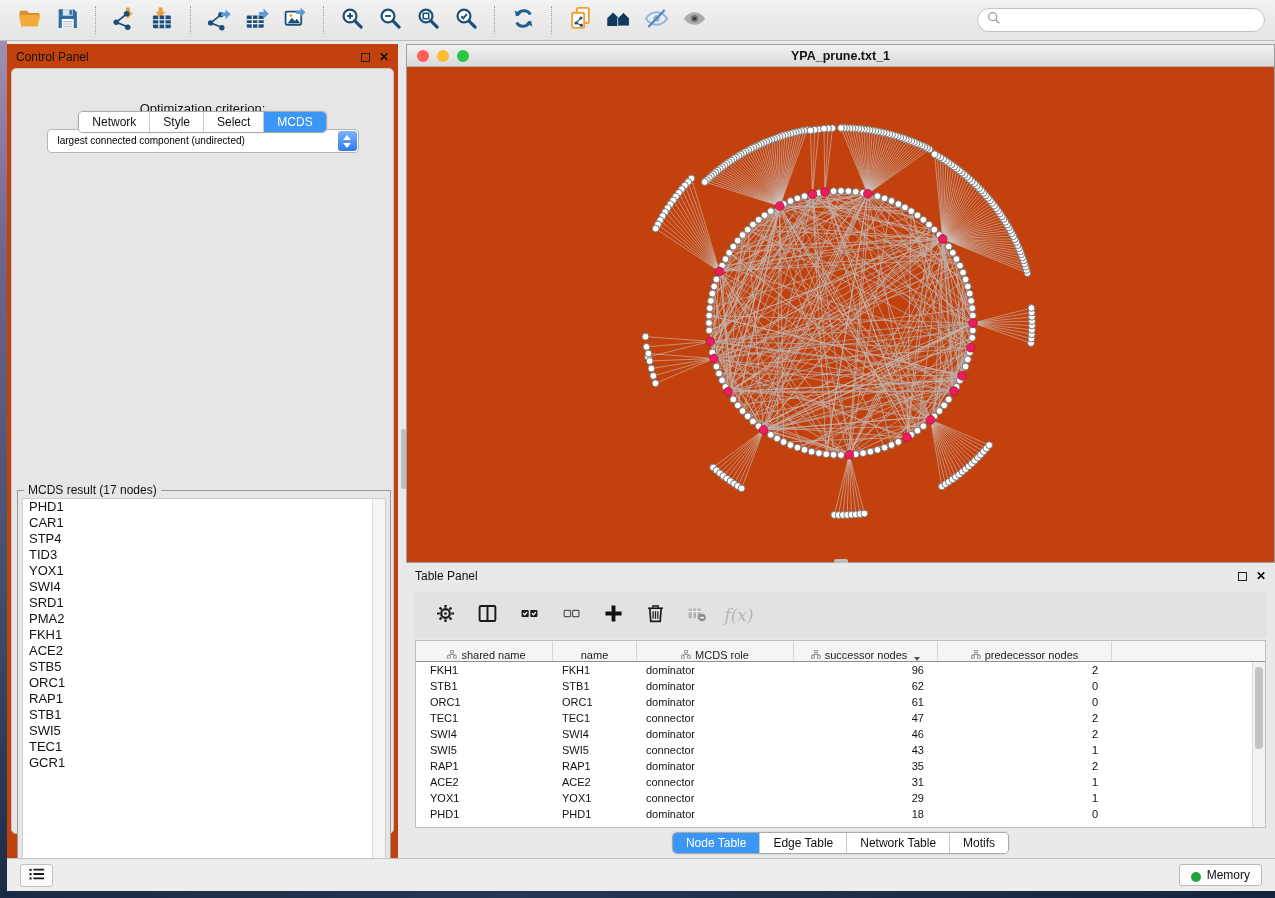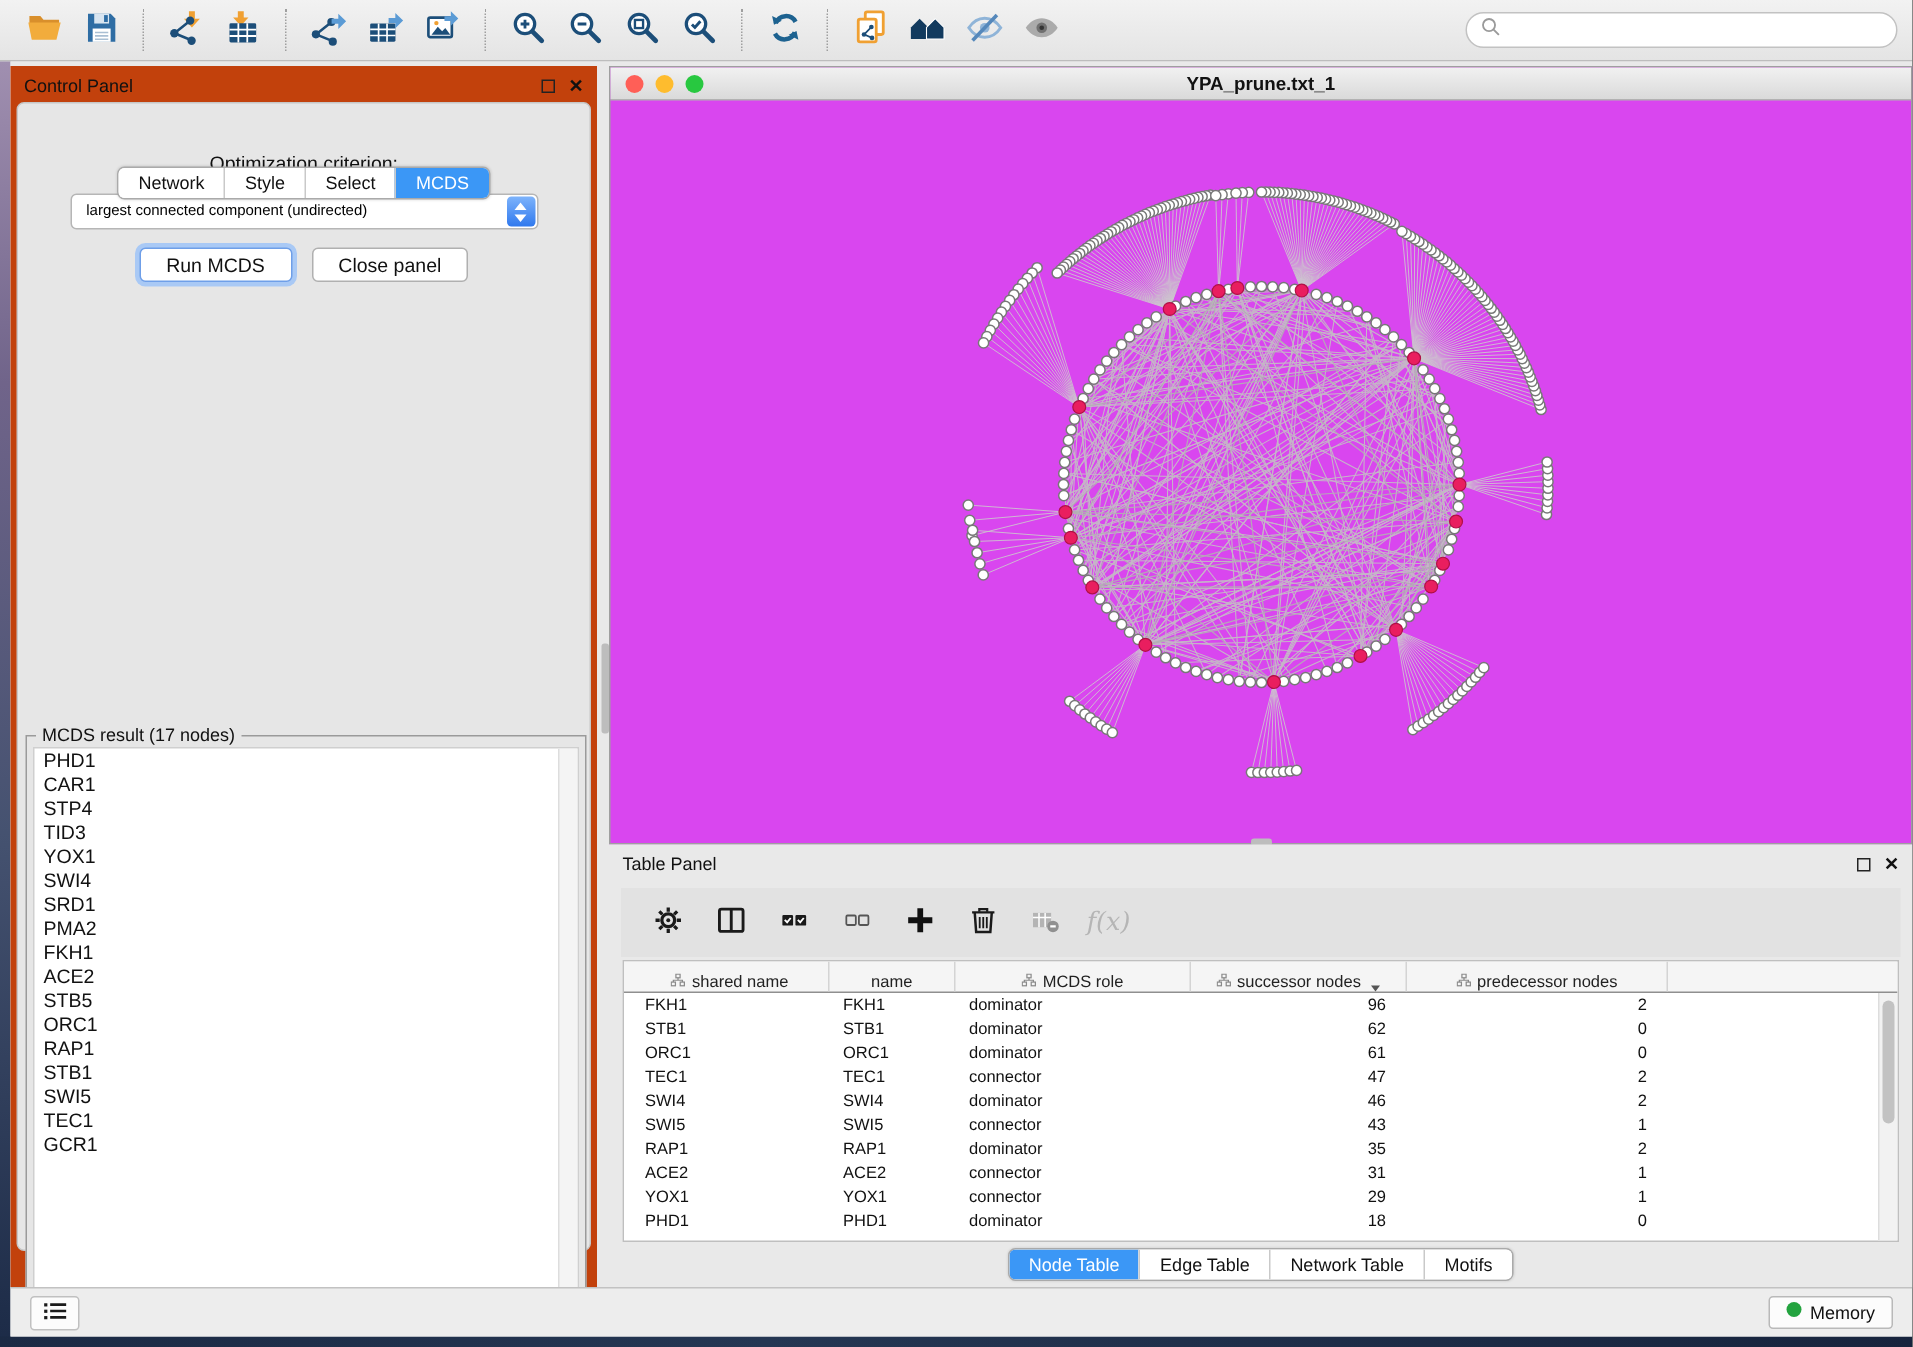--- a/index.html
+++ b/index.html
@@ -41,21 +41,21 @@
   .btn{background:#fff;border:1px solid #b0b0b0;border-radius:4px;padding:3px 17px;font-size:13px;color:#111;cursor:pointer;}
   .btn.focused{box-shadow:0 0 0 3px #a9c9f5;border-color:#6f9fe8;}
   .mcds-box{position:absolute;left:5px;top:421px;width:374px;height:376px;border:1px solid #9a9a9a;background:#e6e6e6;}
   .mcds-legend{position:absolute;top:-8px;left:6px;background:#e6e6e6;padding:0 4px;font-size:12px;color:#111;}
   .mcds-list{position:absolute;left:4px;right:4px;top:7px;bottom:4px;background:#fff;border:1px solid #cfcfcf;overflow:hidden;}
   .mcds-item{font-size:13px;line-height:16px;padding-left:6px;color:#111;}
   .mcds-scroll{position:absolute;right:0;top:0;bottom:0;width:13px;background:#f4f4f4;border-left:1px solid #ddd;}
 
   
   .right-col{position:absolute;left:399px;top:3px;width:869px;height:814px;}
-  .nw{position:absolute;left:0;top:0;width:869px;height:519px;border:1px solid #9f9f9f;background:#d946ef;}
+  .nw{position:absolute;left:0;top:0;width:869px;height:519px;border:1px solid #9f9f9f;background:#c2410c;}
   .nw-title{height:22px;background:linear-gradient(#f1f1f1,#dadada);border-bottom:1px solid #b2b2b2;display:flex;align-items:center;position:relative;}
   .lights{position:absolute;left:10px;display:flex;gap:8px;}
   .light{width:12px;height:12px;border-radius:50%;border:none;padding:0;}
   .nw-title-text{margin:0 auto;font-size:12.5px;font-weight:600;color:#111;}
   .graph-svg{display:block;}
   .v-split{position:absolute;left:-5px;top:385px;width:5px;height:60px;background:#bdbdbd;border-radius:2px;}
   .h-split{position:absolute;left:427px;top:514px;width:14px;height:5px;background:#bdbdbd;border-radius:2px;}
 
   
   .tp{position:absolute;left:0;top:519px;width:869px;height:295px;background:#e9e9e9;}
@@ -69,21 +69,21 @@
   .t-row{display:flex;height:16px;padding-left:5px;}
   .t-cell{font-size:11px;line-height:16px;color:#111;padding-left:9px;overflow:hidden;white-space:nowrap;}
   .t-cell.num{text-align:right;padding-left:0;padding-right:14px;}
   .tbl-scroll{position:absolute;right:0;top:21px;bottom:0;width:13px;background:#f2f2f2;border-left:1px solid #ddd;}
   .tbl-thumb{position:absolute;left:2px;right:2px;top:5px;height:82px;background:#c2c2c2;border-radius:6px;}
   .tp-tabs{position:absolute;left:0;right:0;bottom:4px;display:flex;justify-content:center;}
 
   
   .status{position:absolute;left:7px;top:858px;width:1268px;height:33px;background:#ededed;border-top:1px solid #c2c2c2;display:flex;align-items:center;padding:0 13px;}
   .list-btn{width:33px;height:23px;background:#fcfcfc;border:1px solid #c0c0c0;border-radius:3px;display:flex;align-items:center;justify-content:center;padding:0;cursor:pointer;}
-  .memory-btn{margin-left:auto;display:flex;align-items:flex-start;gap:6px;background:#fcfcfc;border:1px solid #b9b9b9;border-radius:3px;padding:3px 11px;font-size:12px;color:#111;cursor:pointer;}
+  .memory-btn{margin-left:auto;display:flex;align-items:flex-end;gap:6px;background:#fcfcfc;border:1px solid #b9b9b9;border-radius:3px;padding:3px 11px;font-size:12px;color:#111;cursor:pointer;}
   .mem-dot{width:10px;height:10px;border-radius:50%;}
 </style>
 </head>
 <body>
 
 <div class="app">
 
   <div class="toolbar">
     <div class="tb-icons">
         <button class="tb-btn">
@@ -260,24 +260,20 @@
         </span>
       </div>
       <div class="cp-inner">
         <div class="opt-label">Optimization criterion:</div>
         <div class="dropdown">
           <span>largest connected component (undirected)</span>
           <span class="dd-stepper">
               <span class="dd-up"></span>
               <span class="dd-down"></span>
             </span>
-        </div>
-        <div class="btn-row">
-          <button class="btn focused">Run MCDS</button>
-          <button class="btn">Close panel</button>
         </div>
         <div class="mcds-box">
           <div class="mcds-legend">MCDS result (17 nodes)</div>
           <div class="mcds-list">
             <div>
                 <div class="mcds-item">PHD1</div>
                 <div class="mcds-item">CAR1</div>
                 <div class="mcds-item">STP4</div>
                 <div class="mcds-item">TID3</div>
                 <div class="mcds-item">YOX1</div>

